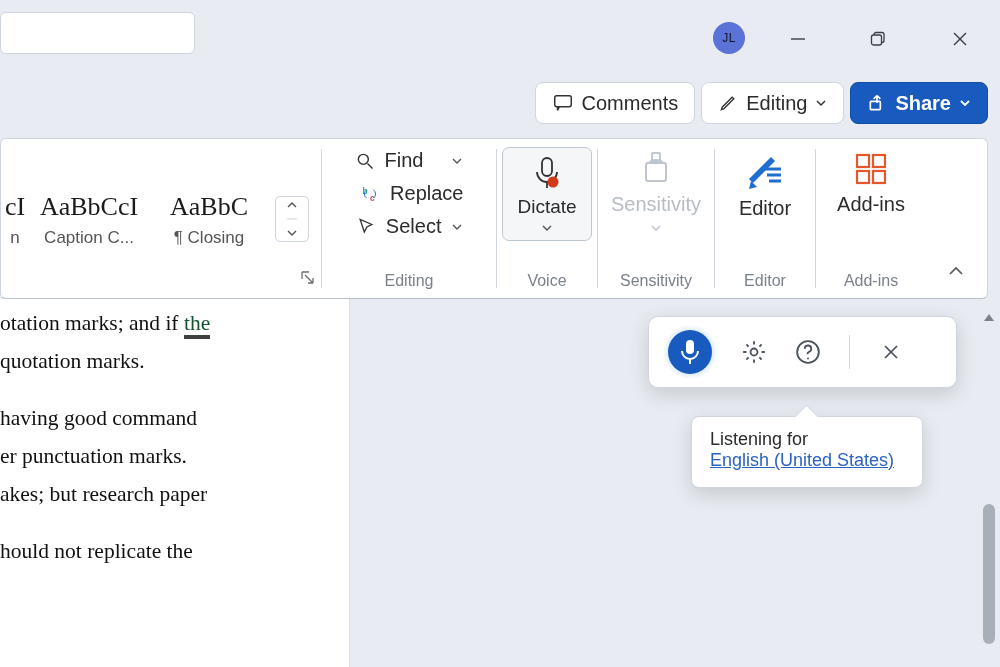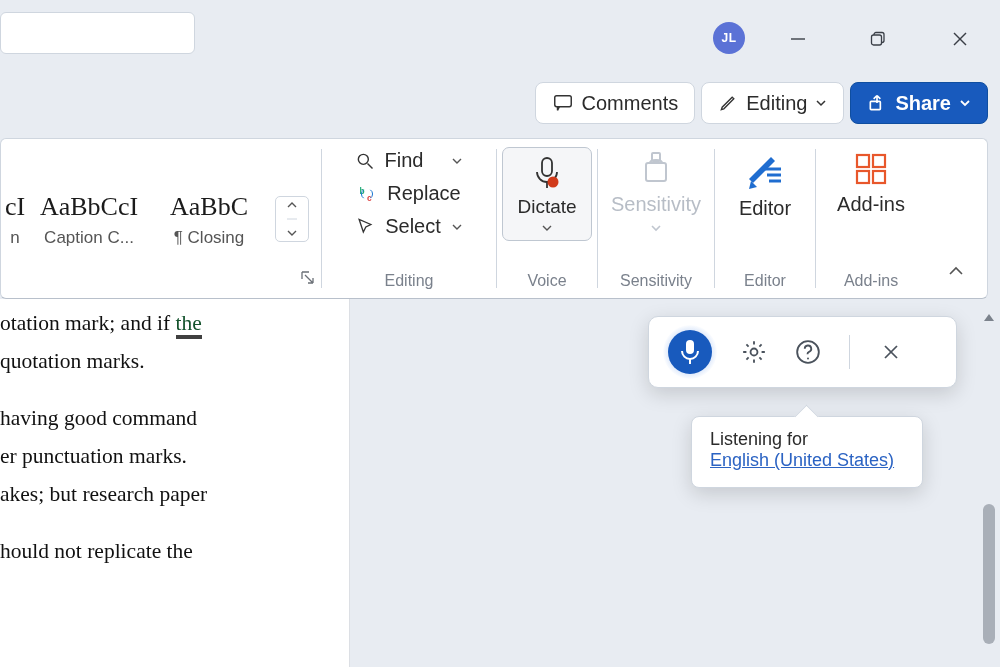--- a/index.html
+++ b/index.html
@@ -17,21 +17,21 @@
     --shadow:0 6px 20px rgba(0,0,0,.15);
     font-family:"Segoe UI",Arial,sans-serif;
   }
   *{box-sizing:border-box}
   body{margin:0;width:1000px;height:667px;background:var(--bg);overflow:hidden;color:var(--text)}
   svg{display:block}
 
   
   .titlebar{height:68px;position:relative}
   .search{position:absolute;left:0;top:12px;width:195px;height:42px;background:#fff;border:1px solid var(--panel-border);border-radius:6px}
-  .user-badge{position:absolute;left:713px;top:22px;width:32px;height:32px;border-radius:50%;background:#5b72d6;color:#ffffff;font-size:12px;font-weight:700;display:flex;align-items:center;justify-content:center;letter-spacing:.5px}
+  .user-badge{position:absolute;left:713px;top:22px;width:32px;height:32px;border-radius:50%;background:#5b72d6;color:#0f172a;font-size:12px;font-weight:400;display:flex;align-items:center;justify-content:center;letter-spacing:.5px}
   .win-btn{position:absolute;top:20px;width:40px;height:38px;display:flex;align-items:center;justify-content:center;color:#3a3f47}
   .win-min{left:778px}
   .win-restore{left:858px}
   .win-close{left:940px}
 
   
   .pills{position:absolute;right:12px;top:82px;display:flex;gap:6px}
   .pill{display:flex;align-items:center;gap:8px;height:42px;padding:0 16px;border:1px solid var(--panel-border);border-radius:8px;background:#fff;font-size:20px}
   .pill.share{background:var(--accent);border-color:var(--accent-dark);color:#fff;font-weight:600}
 
@@ -40,21 +40,21 @@
   .styles{display:flex;align-items:center;padding:6px 8px 6px 0;gap:0}
   .style-card{width:120px;display:flex;flex-direction:column;gap:6px;align-items:center;justify-content:center;padding:4px 6px 2px 6px}
   .style-sample{font-family:"Times New Roman",serif;font-size:26px;color:#1b1b1b}
   .style-name{font-size:17px;color:#555}
   .style-card.partial{width:28px;overflow:hidden}
   .style-card.partial .style-sample{font-size:26px}
   .style-more{width:34px;border:1px solid var(--panel-border);border-radius:5px;margin:20px 4px 20px 6px;display:flex;align-items:center;justify-content:center}
   .rib-sep{width:1px;background:var(--panel-border);margin:10px 0}
   .rib-group{position:relative;display:flex;flex-direction:column;justify-content:space-between;align-items:center;padding:8px 12px 6px 12px}
   .rib-group .label{font-size:16px;color:var(--muted);padding-bottom:2px}
-  .edit-col{display:flex;flex-direction:column;gap:10px;align-items:center;padding-top:2px}
+  .edit-col{display:flex;flex-direction:column;gap:10px;align-items:flex-end;padding-top:2px}
   .edit-item{display:flex;align-items:center;gap:10px;font-size:20px}
   .edit-item .chev{margin-left:18px}
   .dictate{background:#f5f6f8;border:1px solid var(--dictate-border);border-radius:7px;padding:8px 14px 6px 14px;display:flex;flex-direction:column;align-items:center;gap:4px;font-size:19px}
   .big-btn{display:flex;flex-direction:column;align-items:center;gap:6px;font-size:20px;padding-top:4px}
   .big-btn.muted{color:#b7bdc6}
   .collapse{position:absolute;right:22px;bottom:18px}
   .dialog-launcher{position:absolute;left:300px;top:270px;color:#6b7077}
 
   
   .doc{position:absolute;left:0;top:299px;width:350px;height:368px;background:#fff;border-right:1px solid #dcdfe4;padding:6px 12px 0 0;font-family:"Times New Roman",serif;font-size:21.5px;line-height:1.75;text-align:justify;color:#111}
@@ -263,21 +263,21 @@
 </div>
 
 <div class="dialog-launcher">
   <svg width="16" height="16" viewBox="0 0 16 16" fill="none" stroke="currentColor" stroke-width="1.3">
       <path d="M2 2h7M2 2v7"></path>
       <path d="M5 5l8 8m0 0v-5m0 5h-5"></path>
     </svg>
 </div>
 
 <div class="doc">
-  <div><span>otation mark; and if </span><span class="squig">the</span></div>
+  <div><span>otation marks; and if </span><span class="squig">the</span></div>
   <div>quotation marks.</div>
   <div style="height:20px"></div>
   <div>having good command</div>
   <div>er punctuation marks.</div>
   <div>akes; but research paper</div>
   <div style="height:20px"></div>
   <div>hould not replicate the</div>
 </div>
 
 <div class="dictate-bar">

